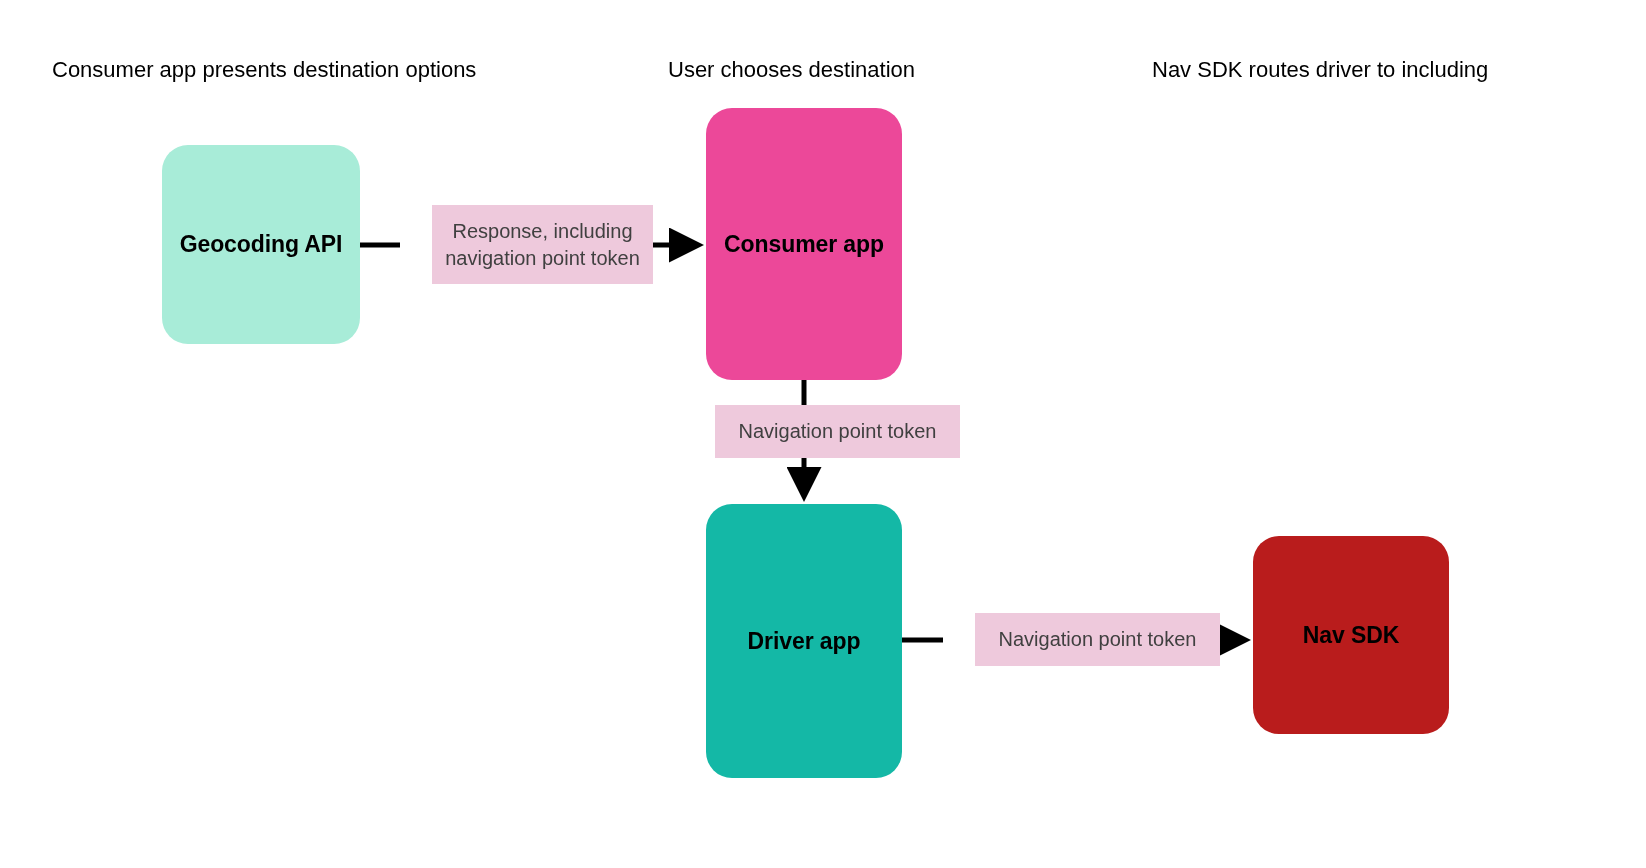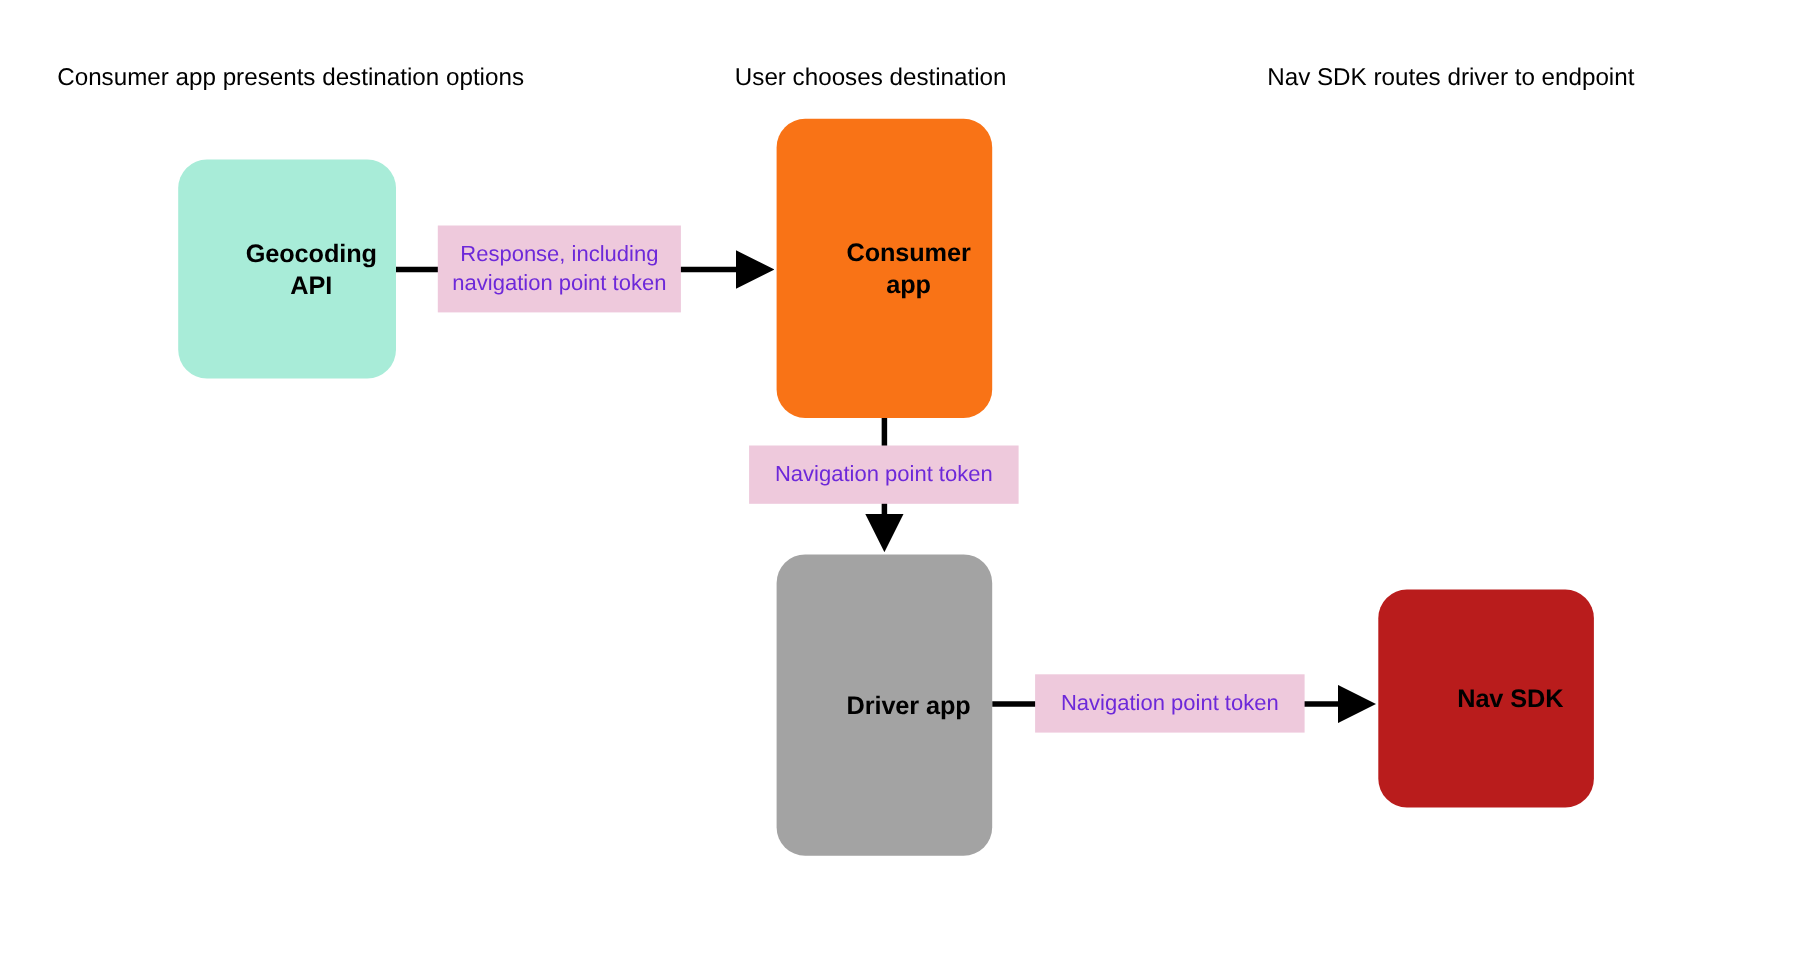--- a/index.html
+++ b/index.html
@@ -41,21 +41,20 @@
     box-sizing: border-box;
     display: flex;
     align-items: center;
     justify-content: center;
     border-radius: 26px;
     font-size: 23px;
     font-weight: 700;
     letter-spacing: -0.1px;
     text-align: center;
     line-height: 1.25;
-    padding-left: 44px;
   }
   #node-geocoding-api {
     left: 162px; top: 145px;
     width: 198px; height: 199px;
   }
   #node-consumer-app {
     left: 706px; top: 108px;
     width: 196px; height: 272px;
   }
   #node-driver-app {
@@ -71,21 +70,22 @@
   .edge-label {
     position: absolute;
     box-sizing: border-box;
     display: flex;
     align-items: center;
     justify-content: center;
     text-align: center;
     font-size: 20px;
     font-weight: 400;
     line-height: 1.32;
-    color: #6d28d9;
+    color: #404040;
+    margin-left: 34px;
   }
   #label-response {
     left: 398px; top: 205px;
     width: 221px; height: 79px;
     padding: 0 6px;
   }
   #label-consumer-driver {
     left: 681px; top: 405px;
     width: 245px; height: 53px;
   }
@@ -101,21 +101,21 @@
     pointer-events: none;
   }
 </style>
 </head>
 <body style="background: rgb(255, 255, 255);">
 
 <div class="canvas">
 
   <div class="col-header" id="header-0">Consumer app presents destination options</div>
   <div class="col-header" id="header-1">User chooses destination</div>
-  <div class="col-header" id="header-2">Nav SDK routes driver to endpoint</div>
+  <div class="col-header" id="header-2">Nav SDK routes driver to including</div>
 
   <svg class="connectors" width="1646" height="868" viewBox="0 0 1646 868">
     <defs>
       <marker id="arrowhead-r" markerWidth="7" markerHeight="7" refX="5.6" refY="3.5" orient="auto" markerUnits="strokeWidth">
         <path d="M0,0 L7,3.5 L0,7 z" fill="#000000"></path>
       </marker>
       <marker id="arrowhead-d" markerWidth="7" markerHeight="7" refX="5.6" refY="3.5" orient="auto" markerUnits="strokeWidth">
         <path d="M0,0 L7,3.5 L0,7 z" fill="#000000"></path>
       </marker>
     </defs>
@@ -130,25 +130,25 @@
 
     <line x1="902" y1="640" x2="943" y2="640" stroke="#000000" stroke-width="5"></line>
 
     <line x1="1184" y1="640" x2="1244" y2="640" stroke="#000000" stroke-width="5" marker-end="url(#arrowhead-r)"></line>
   </svg>
 
   <div class="node" id="node-geocoding-api" style="background: rgb(168, 236, 216);">
     <span>Geocoding API</span>
   </div>
 
-  <div class="node" id="node-consumer-app" style="background: #f97316;">
+  <div class="node" id="node-consumer-app" style="background: #ec4899;">
     <span>Consumer app</span>
   </div>
 
-  <div class="node" id="node-driver-app" style="background: #a3a3a3;">
+  <div class="node" id="node-driver-app" style="background: #14b8a6;">
     <span>Driver app</span>
   </div>
 
   <div class="node" id="node-nav-sdk" style="background: #b91c1c;">
     <span>Nav SDK</span>
   </div>
 
   <div class="edge-label" id="label-response" style="background: rgb(238, 201, 220);">
     <span>Response, including navigation point token</span>
   </div>

